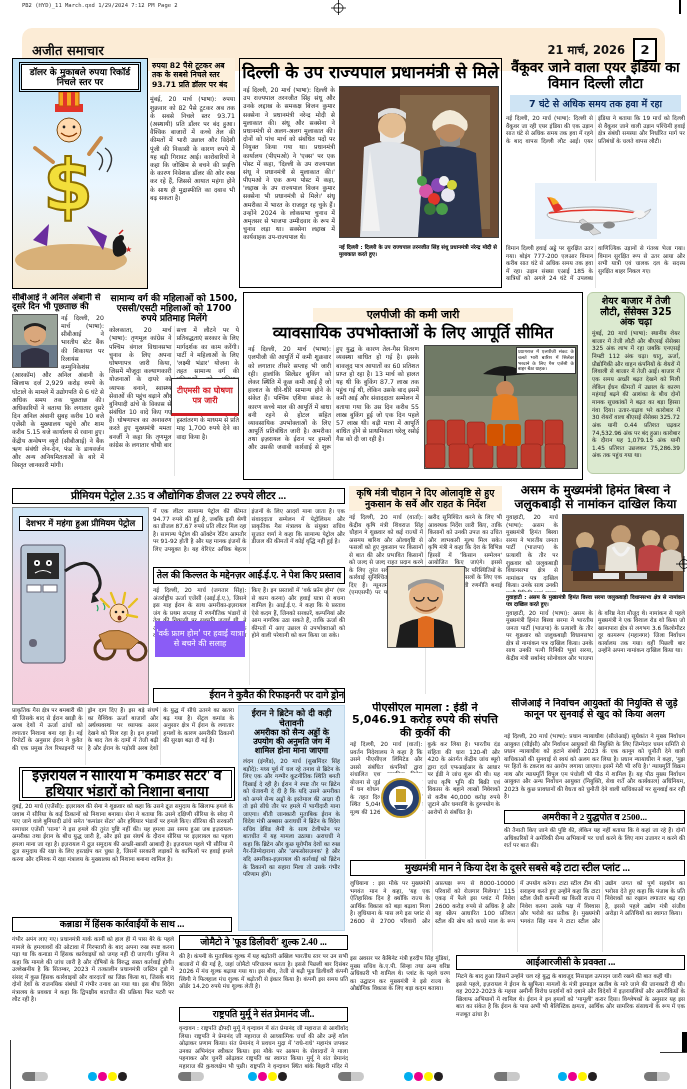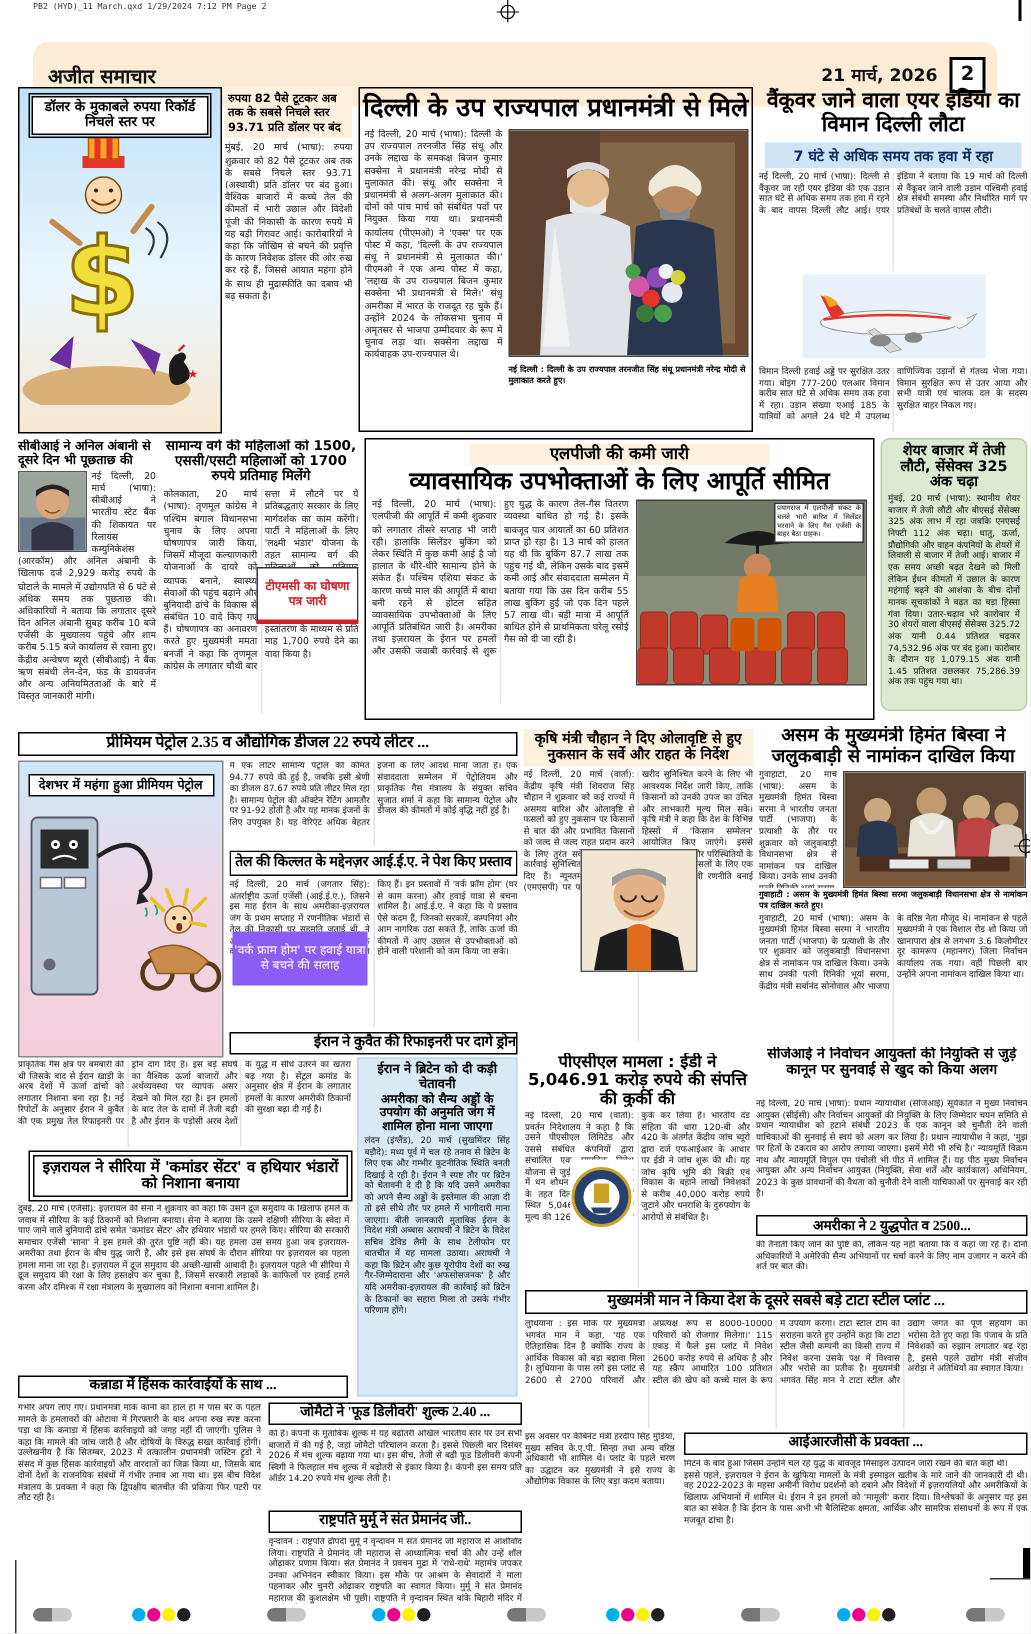--- a/index.html
+++ b/index.html
@@ -161,21 +161,21 @@
 
   <div class="abs" style="left:109px;top:293px;width:130px;height:192px;">
     <div class="hl" style="font-size:9px;">सामान्य वर्ग की महिलाओं को 1500, एससी/एसटी महिलाओं को 1700 रुपये प्रतिमाह मिलेंगे</div>
     <div style="position:relative;height:150px;margin-top:3px;">
       <div class="bd cols2" style="height:150px;">कोलकाता, 20 मार्च (भाषा): तृणमूल कांग्रेस ने पश्चिम बंगाल विधानसभा चुनाव के लिए अपना घोषणापत्र जारी किया, जिसमें मौजूदा कल्याणकारी योजनाओं के दायरे को व्यापक बनाने, स्वास्थ्य सेवाओं की पहुंच बढ़ाने और बुनियादी ढांचे के विकास से संबंधित 10 वादे किए गए हैं। घोषणापत्र का अनावरण करते हुए मुख्यमंत्री ममता बनर्जी ने कहा कि तृणमूल कांग्रेस के लगातार चौथी बार सत्ता में लौटने पर ये प्रतिबद्धताएं सरकार के लिए मार्गदर्शक का काम करेंगी। पार्टी ने महिलाओं के लिए 'लक्ष्मी भंडार' योजना के तहत सामान्य वर्ग की महिलाओं को प्रतिमाह 1,500 रुपये जबकि अनुसूचित जाति और जनजाति समुदायों की महिलाओं को प्रत्यक्ष हस्तांतरण के माध्यम से प्रति माह 1,700 रुपये देने का वादा किया है।</div>
       <div class="tmcpull" style="position:absolute;left:62px;top:52px;width:64px;height:32px;font-size:8px;padding:1px;">टीएमसी का घोषणा पत्र जारी</div>
     </div>
   </div>
 
   <div class="abs" style="left:243px;top:292px;width:340px;height:188px;border:1px solid #000;box-sizing:border-box;">
-    <div class="hl cream" style="font-size:11px;width:200px;margin:3px auto 1px;padding:1px 0;">एलपीजी की कमी जारी</div>
+    <div class="hl cream" style="font-size:11px;width:200px;margin:15px auto 1px;padding:1px 0;">एलपीजी की कमी जारी</div>
     <div class="hl" style="font-size:16px;padding:1px 0 3px;">व्यावसायिक उपभोक्ताओं के लिए आपूर्ति सीमित</div>
     <div style="display:flex;gap:5px;padding:0 4px;">
       <div class="bd cols2" style="flex:1;height:136px;">नई दिल्ली, 20 मार्च (भाषा): एलपीजी की आपूर्ति में कमी शुक्रवार को लगातार तीसरे सप्ताह भी जारी रही। हालांकि सिलेंडर बुकिंग को लेकर स्थिति में कुछ कमी आई है जो हालात के धीरे-धीरे सामान्य होने के संकेत हैं। पश्चिम एशिया संकट के कारण कच्चे माल की आपूर्ति में बाधा बनी रहने से होटल सहित व्यावसायिक उपभोक्ताओं के लिए आपूर्ति प्रतिबंधित जारी है। अमरीका तथा इज़रायल के ईरान पर हमलों और उसकी जवाबी कार्रवाई से शुरू हुए युद्ध के कारण तेल-गैस वितरण व्यवस्था बाधित हो गई है। इसके बावजूद पात्र आयातों का 60 प्रतिशत प्राप्त हो रहा है। 13 मार्च को हालत यह थी कि बुकिंग 87.7 लाख तक पहुंच गई थी, लेकिन उसके बाद इसमें कमी आई और संवाददाता सम्मेलन में बताया गया कि उस दिन करीब 55 लाख बुकिंग हुई जो एक दिन पहले 57 लाख थी। बड़ी मात्रा में आपूर्ति बाधित होने से प्राथमिकता घरेलू रसोई गैस को दी जा रही है।</div>
       <div style="position:relative;flex:none;">
         <svg class="photo-frame" width="152" height="122" viewBox="0 0 152 122">
           <rect width="152" height="122" fill="#8a8f7a"></rect>
           <rect y="0" width="152" height="50" fill="#707a66"></rect>
           <path d="M58 28 q22 -16 44 0 l-22 2 z" fill="#1a1a1a"></path>
           <line x1="80" y1="28" x2="80" y2="44" stroke="#1a1a1a" stroke-width="2"></line>
           <circle cx="80" cy="44" r="9" fill="#c8885a"></circle>
@@ -294,21 +294,21 @@
           <rect x="62" y="58" width="22" height="6" fill="#d0d0d0"></rect>
       </svg>
     </div>
     <div class="caption" style="margin-top:2px;">गुवाहाटी : असम के मुख्यमंत्री हिमंत बिस्वा सरमा जलुकबाड़ी विधानसभा क्षेत्र से नामांकन पत्र दाखिल करते हुए।</div>
     <div class="bd-sm cols2" style="margin-top:2px;height:92px;">गुवाहाटी, 20 मार्च (भाषा): असम के मुख्यमंत्री हिमंत बिस्वा सरमा ने भारतीय जनता पार्टी (भाजपा) के प्रत्याशी के तौर पर शुक्रवार को जलुकबाड़ी विधानसभा क्षेत्र से नामांकन पत्र दाखिल किया। उनके साथ उनकी पत्नी रिनिकी भूयां सरमा, केंद्रीय मंत्री सर्बानंद सोनोवाल और भाजपा के वरिष्ठ नेता मौजूद थे। नामांकन से पहले मुख्यमंत्री ने एक विशाल रोड शो किया जो खानापारा क्षेत्र से लगभग 3.6 किलोमीटर दूर कामरूप (महानगर) जिला निर्वाचन कार्यालय तक गया। वहीं पिछली बार उन्होंने अपना नामांकन दाखिल किया था।</div>
   </div>
 
   <div class="abs bd-sm cols3" style="left:12px;top:707px;width:222px;height:58px;">प्राकृतिक गैस क्षेत्र पर बमबारी की थी जिसके बाद से ईरान खाड़ी के अरब देशों में ऊर्जा ढांचों को लगातार निशाना बना रहा है। नई रिपोर्टों के अनुसार ईरान ने कुवैत की एक प्रमुख तेल रिफाइनरी पर ड्रोन दाग दिए हैं। इस बड़े संघर्ष का वैश्विक ऊर्जा बाजारों और अर्थव्यवस्था पर व्यापक असर देखने को मिल रहा है। इन हमलों के बाद तेल के दामों में तेजी बढ़ी है और ईरान के पड़ोसी अरब देशों के युद्ध में सीधे उतरने का खतरा बढ़ गया है। सेंट्रल कमांड के अनुसार क्षेत्र में ईरान के लगातार हमलों के कारण अमरीकी ठिकानों की सुरक्षा बढ़ा दी गई है।</div>
 
   <div class="abs dboxed" style="left:22px;top:770px;width:210px;height:28px;box-sizing:border-box;display:flex;align-items:center;justify-content:center;">
-    <span class="hl" style="font-size:10px;">इज़रायल ने सीरिया में 'कमांडर सेंटर' व हथियार भंडारों को निशाना बनाया</span>
+    <span class="hl" style="font-size:14px;font-family:Liberation Serif, serif;">इज़रायल ने सीरिया में 'कमांडर सेंटर' व हथियार भंडारों को निशाना बनाया</span>
   </div>
   <div class="abs bd-sm" style="left:12px;top:803px;width:221px;height:110px;">दुबई, 20 मार्च (एजैंसी): इज़रायल की सेना ने शुक्रवार को कहा कि उसने द्रूज समुदाय के खिलाफ हमले के जवाब में सीरिया के कई ठिकानों को निशाना बनाया। सेना ने बताया कि उसने दक्षिणी सीरिया के स्वेदा में पाए जाने वाले बुनियादी ढांचे समेत 'कमांडर सेंटर' और हथियार भंडारों पर हमले किए। सीरिया की सरकारी समाचार एजेंसी 'साना' ने इस हमले की तुरंत पुष्टि नहीं की। यह हमला उस समय हुआ जब इज़रायल-अमरीका तथा ईरान के बीच युद्ध जारी है, और इसे इस संघर्ष के दौरान सीरिया पर इज़रायल का पहला हमला माना जा रहा है। इज़रायल में द्रूज समुदाय की अच्छी-खासी आबादी है। इज़रायल पहले भी सीरिया में द्रूज समुदाय की रक्षा के लिए हस्तक्षेप कर चुका है, जिसमें सरकारी लड़ाकों के काफिलों पर हवाई हमले करना और दमिश्क में रक्षा मंत्रालय के मुख्यालय को निशाना बनाना शामिल है।</div>
 
   <div class="abs boxed" style="left:12px;top:917px;width:220px;height:15px;box-sizing:border-box;">
     <span class="hl" style="font-size:9.3px;">कन्नाडा में हिंसक कार्रवाईयों के साथ ...</span>
   </div>
   <div class="abs bd-sm" style="left:12px;top:936px;width:162px;height:130px;">गंभीर अपंग लाए गए। प्रधानमंत्री मार्क कार्नी को हाल ही में पास बैरे के पहले मामले के हमलावरों की ओटावा में गिरफ्तारी के बाद अपना रुख स्पष्ट करना पड़ा था कि कनाडा में हिंसक कार्रवाइयों को जगह नहीं दी जाएगी। पुलिस ने कहा कि मामले की जांच जारी है और दोषियों के विरुद्ध सख्त कार्रवाई होगी। उल्लेखनीय है कि सितम्बर, 2023 में तत्कालीन प्रधानमंत्री जस्टिन ट्रूडो ने संसद में कुछ हिंसक कार्रवाइयों और वारदातों का जिक्र किया था, जिसके बाद दोनों देशों के राजनयिक संबंधों में गंभीर तनाव आ गया था। इस बीच विदेश मंत्रालय के प्रवक्ता ने कहा कि द्विपक्षीय बातचीत की प्रक्रिया फिर पटरी पर लौट रही है।</div>
 
   <div class="abs bluebox" style="left:238px;top:705px;width:107px;height:226px;box-sizing:border-box;padding:3px 4px;">
     <div class="hl" style="font-size:8.6px;">ईरान ने ब्रिटेन को दी कड़ी चेतावनी</div>

